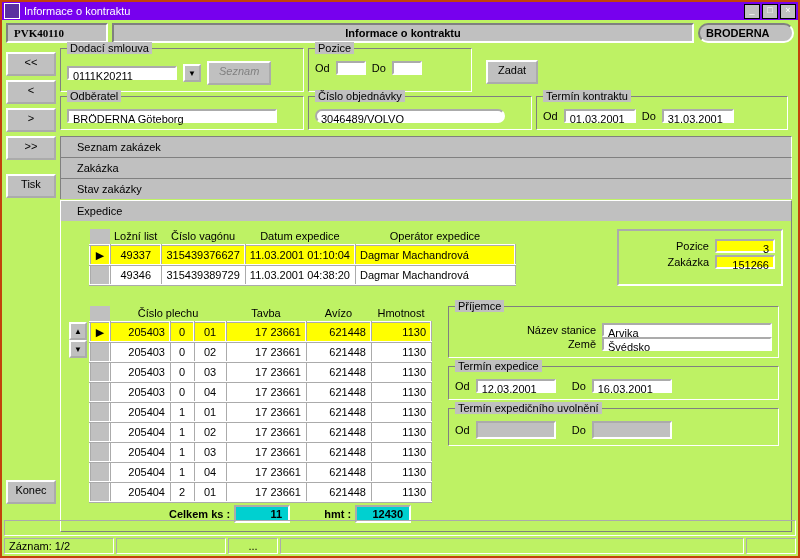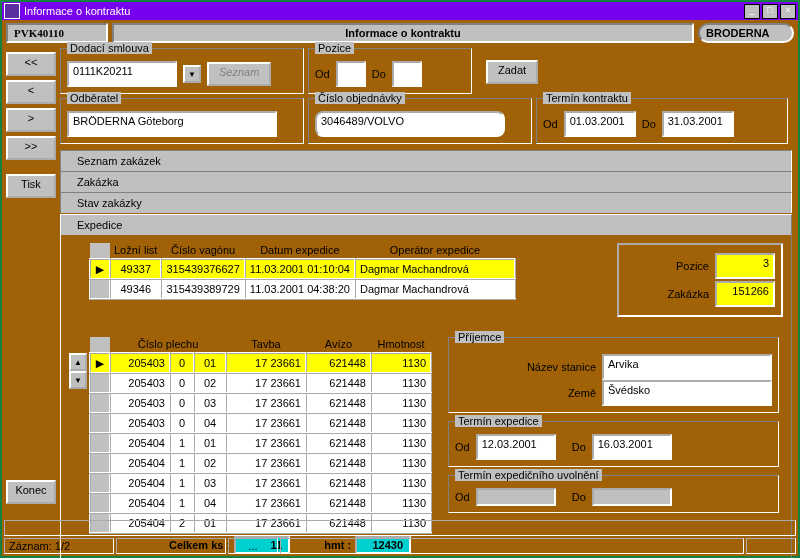--- a/index.html
+++ b/index.html
@@ -1,33 +1,33 @@
 <!DOCTYPE html>
 <html><head>
 <meta charset="utf-8">
 <style>
   html,body{margin:0;padding:0;font-family:"MS Sans Serif",Tahoma,Arial,sans-serif;font-size:11px;background:#c0c0c0;color:#000;}
-  .window{width:800px;height:558px;background:#a16207;border:2px solid #15803d;box-sizing:border-box;position:relative;}
+  .window{width:800px;height:558px;background:#bef264;border:2px solid #c2410c;box-sizing:border-box;position:relative;}
   .titlebar{height:18px;background:#7700ee;color:#fff;display:flex;align-items:center;padding:0 2px;}
   .titlebar .icon{width:14px;height:14px;background:#5a2fa0;border:1px solid #fff;margin-right:4px;}
   .titlebar .ctrls{margin-left:auto;display:flex;gap:2px;}
   .ctrlbtn{width:14px;height:13px;background:#c0c0c0;border:1px solid #000;font-size:9px;line-height:11px;text-align:center;font-family:Arial;}
   .header{display:flex;align-items:center;padding:3px 4px;gap:4px;}
   .hdrbox{border:2px solid #808080;border-right-color:#fff;border-bottom-color:#fff;background:#c0c0c0;padding:2px 6px;font-weight:bold;}
   .hdrbox.wide{flex:1;text-align:center;}
   .body{display:flex;height:calc(100% - 62px);}
   .leftcol{width:50px;display:flex;flex-direction:column;gap:4px;padding:6px 4px 0 4px;}
   .navbtn{height:20px;background:#c0c0c0;border:2px outset #fff;text-align:center;line-height:16px;}
   .rightcol{flex:1;padding:2px 6px 2px 0;position:relative;}
 
   
   .grp{border:1px solid #808080;border-right-color:#fff;border-bottom-color:#fff;position:relative;padding:12px 6px 6px 6px;margin-right:4px;}
   .grp>.lbl{position:absolute;top:-7px;left:6px;background:#c0c0c0;padding:0 3px;}
   .row{display:flex;align-items:center;gap:6px;}
-  .inset{border:2px inset #fff;background:#fff;height:26px;line-height:16px;padding:0 4px;box-sizing:border-box;}
+  .inset{border:2px inset #fff;background:#fff;height:14px;line-height:16px;padding:0 4px;box-sizing:border-box;}
   .insetg{border:2px inset #fff;background:#c0c0c0;height:18px;line-height:16px;padding:0 4px;box-sizing:border-box;}
   .btn3d{border:2px outset #fff;background:#c0c0c0;height:20px;padding:0 10px;line-height:16px;}
   .disabled{color:#808080;font-style:italic;}
 
   
   .topforms{display:flex;}
   .topforms .grp{flex:0 0 auto;}
 
   
   .tabs{display:flex;margin-top:6px;flex-direction:column;}

